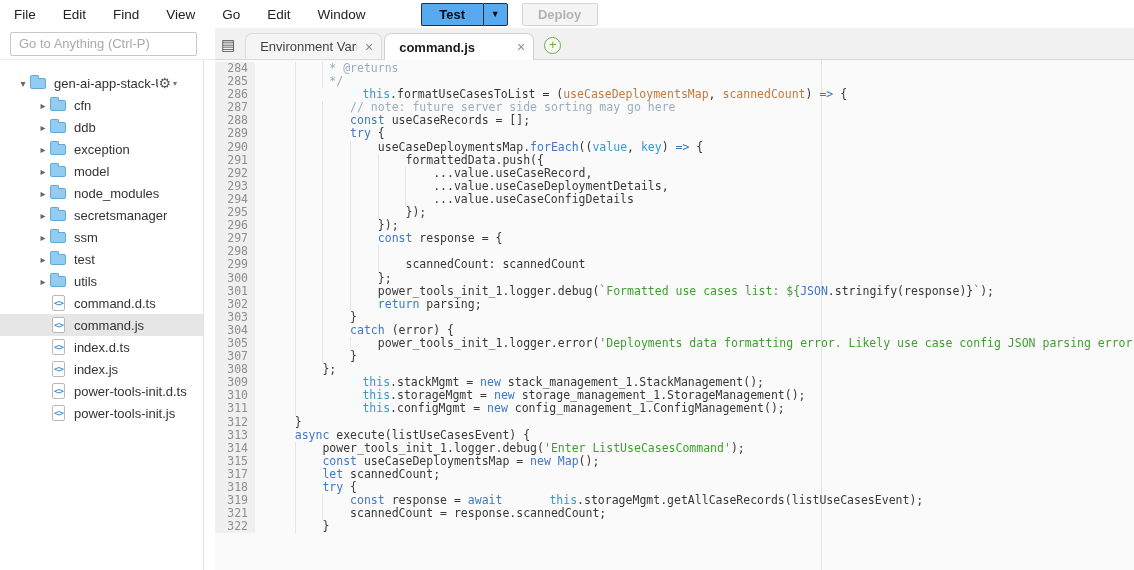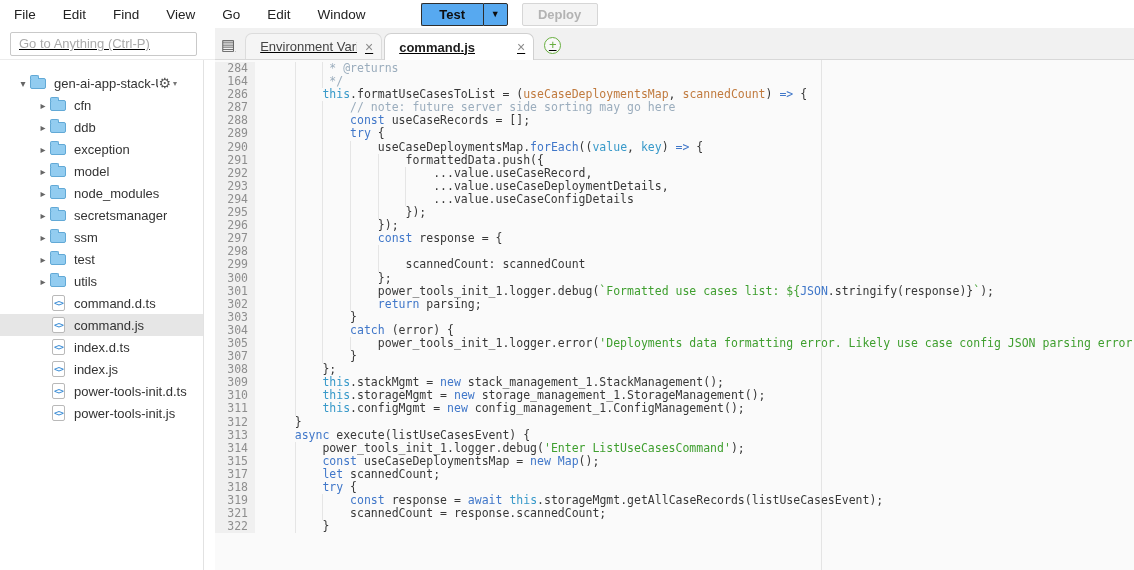--- a/index.html
+++ b/index.html
@@ -16,21 +16,21 @@
     display:flex; align-items:center; justify-content:center; }
   .btn-test { background:var(--accent_blue); color:#0e0e0e; width:62px;
     border-right:none; border-radius:2px 0 0 2px; }
   .btn-test-caret { background:var(--accent_blue); color:#0e0e0e; width:25px;
     border-left:1px solid #2e2e2e; border-radius:0 2px 2px 0; font-size:9px; }
   .btn-deploy { background:#f4f4f4; color:#b3b3b3; border:1px solid #d6d6d6;
     width:76px; margin-left:14px; border-radius:2px; height:23px; font-size:13px;
     font-weight:bold; display:flex; align-items:center; justify-content:center; }
 
   
-  .second-row { height:32px; flex:0 0 32px; display:flex;text-decoration:underline; }
+  .second-row { height:32px; flex:0 0 32px; display:flex; }
   .sidebar-header { width:215px; background:#fff; display:flex; align-items:center;
     padding-left:10px; border-bottom:1px solid #ececec; }
   .goto-input { width:187px; height:24px; border:1px solid #c9c9c9; border-radius:2px;
     font-size:13px; padding:0 8px; color:#333; font-family:"Liberation Sans",sans-serif; outline:none; }
   .goto-input::placeholder { color:#aaa; }
   .tabbar { flex:1; background:#f1f1f1; border-bottom:1px solid #d8d8d8;
     display:flex; align-items:flex-end; padding-left:6px; position:relative; }
   .tablist-icon { color:#4a4a4a; font-size:15px; margin:0 10px 5px 0; cursor:pointer; }
   .tab { height:26px; display:flex; align-items:center; padding:0 8px 0 14px;
     font-size:13px; color:#444; position:relative; margin-right:2px;
@@ -77,21 +77,21 @@
     font-family:"DejaVu Sans Mono",monospace; font-size:11.5px; line-height:13.1px; }
   .print-margin { position:absolute; top:0; bottom:0; left:calc(52px + 80ch);
     width:1px; background:#e4e4e4; }
   #code { position:relative; padding-top:2px; }
   .row { display:flex; height:13.1px; }
   .ln { width:40px; flex:0 0 40px; background:#f0f0f0; color:#8e8e8e; text-align:right;
     padding-right:7px; user-select:none; }
   .ct { position:relative; padding-left:12px; white-space:pre; flex:1; color:var(--code_text); }
   .guide { position:absolute; top:0; bottom:0; width:1px; background:#e5e5e5; }
   .tk-k { color:var(--kw); }
-  .tk-t { color:var(--this_c); }
+  .tk-t { color:var(--this_c);margin-left:40px; }
   .tk-p { color:var(--param); }
   .tk-v { color:var(--this_c); }
   .tk-f { color:var(--func); }
   .tk-s { color:var(--string); }
   .tk-c { color:var(--comment); }
   .tk-d { color:var(--code_text); }
 </style>
 </head>
 <body>
 
@@ -227,21 +227,21 @@
       </div>
     <div class="splitter"></div>
     <div class="editor">
       <div class="print-margin"></div>
       <div id="code">
           <div class="row">
             <span class="ln">284</span>
             <div class="ct"><span class="guide" style="left: calc(4ch + 12px);"></span><span class="guide" style="left: calc(8ch + 12px);"></span>         <span class="tk-c">* @returns</span></div>
           </div>
           <div class="row">
-            <span class="ln">164</span>
+            <span class="ln">285</span>
             <div class="ct"><span class="guide" style="left: calc(4ch + 12px);"></span><span class="guide" style="left: calc(8ch + 12px);"></span>         <span class="tk-c">*/</span></div>
           </div>
           <div class="row">
             <span class="ln">286</span>
             <div class="ct"><span class="guide" style="left: calc(4ch + 12px);"></span>        <span class="tk-t">this</span><span class="tk-d">.formatUseCasesToList = (</span><span class="tk-p">useCaseDeploymentsMap</span><span class="tk-d">, </span><span class="tk-p">scannedCount</span><span class="tk-d">) </span><span class="tk-k">=&gt;</span><span class="tk-d"> {</span></div>
           </div>
           <div class="row">
             <span class="ln">287</span>
             <div class="ct"><span class="guide" style="left: calc(4ch + 12px);"></span><span class="guide" style="left: calc(8ch + 12px);"></span>            <span class="tk-c">// note: future server side sorting may go here</span></div>
           </div>

